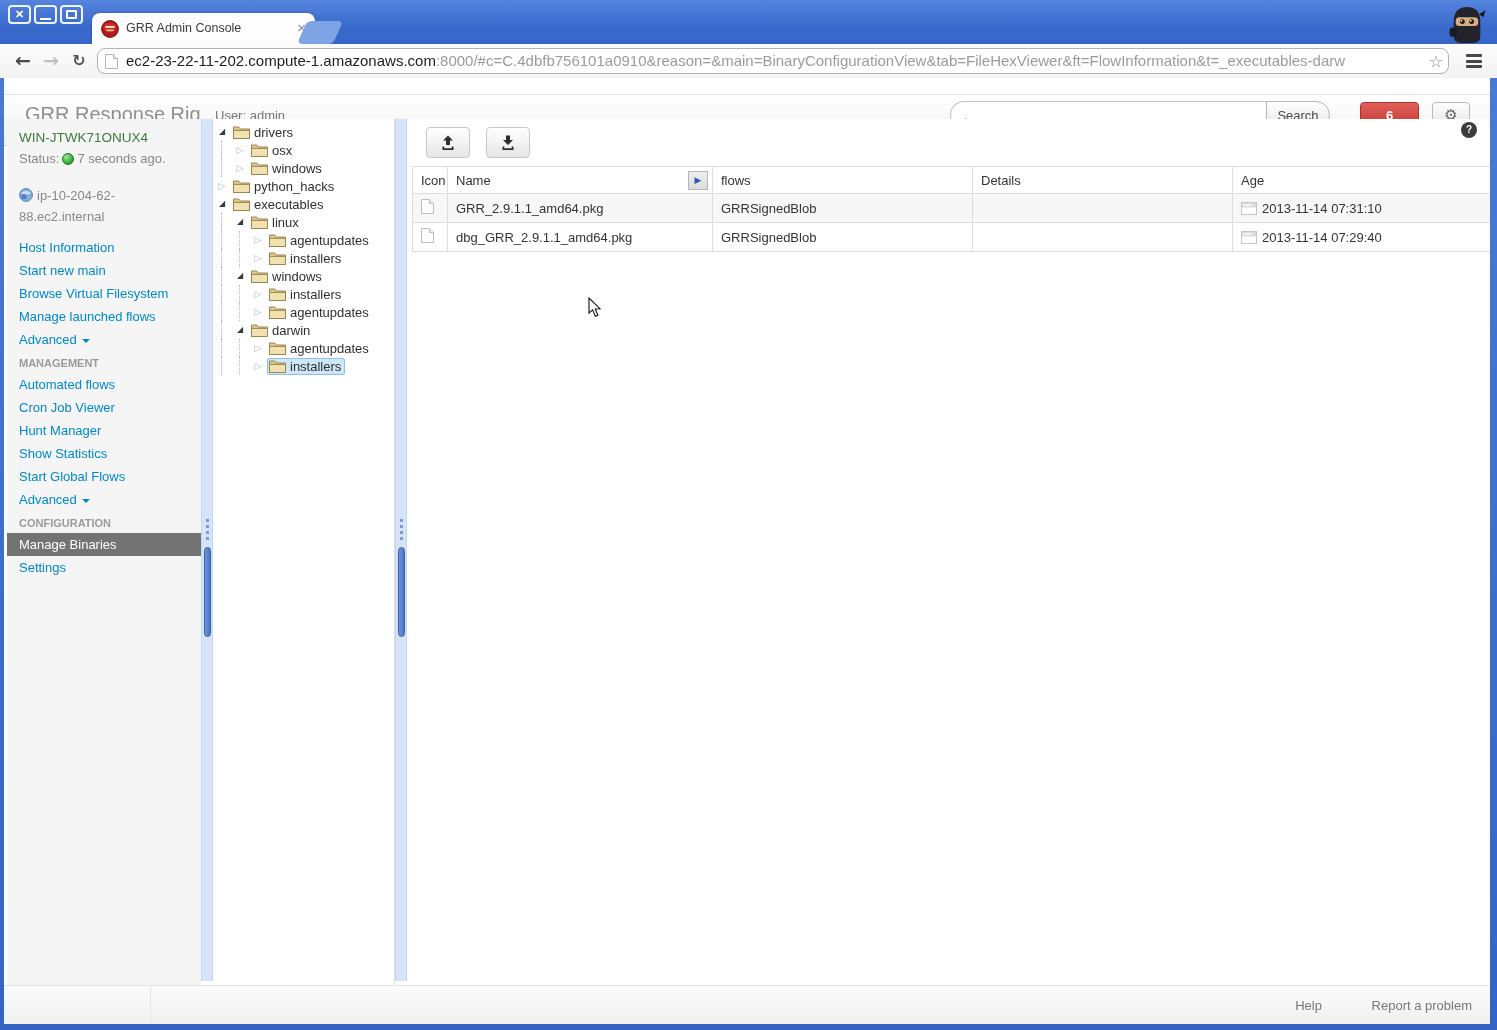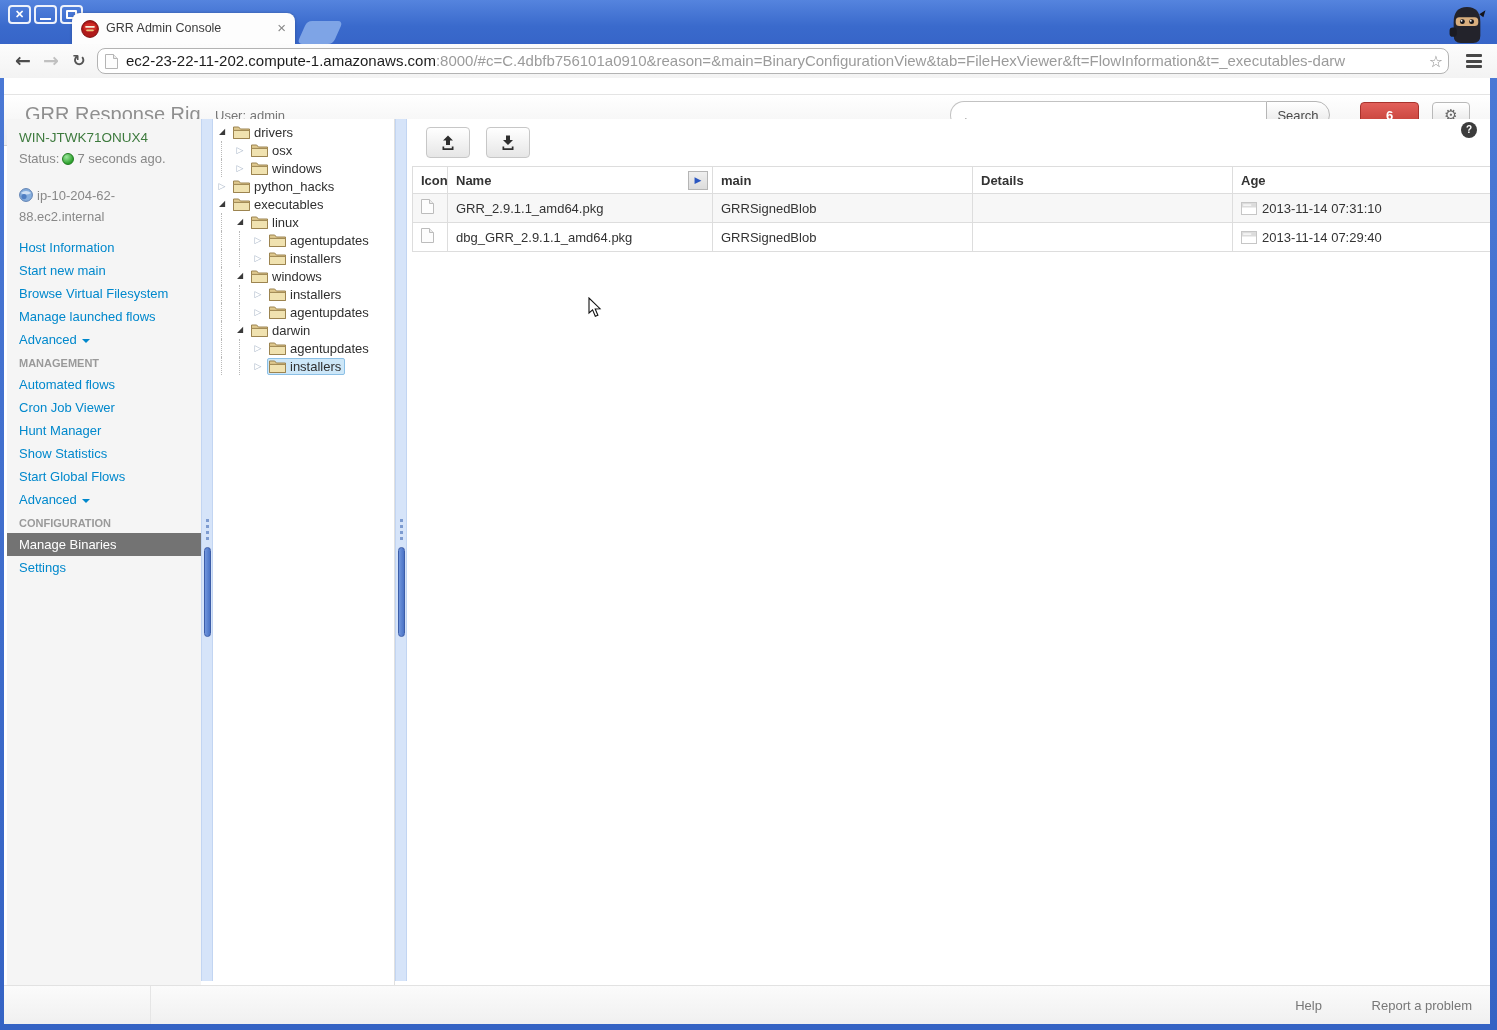--- a/index.html
+++ b/index.html
@@ -8,21 +8,21 @@
   .g { font-family:"DejaVu Sans", sans-serif; }
 
   
   #titlebar { position:absolute; left:0; top:0; width:1497px; height:44px;
     background:linear-gradient(#5584de 0%, #3a6acc 60%, #3765c8 100%); }
   .winbtn { position:absolute; top:5px; width:23px; height:19px; border:2px solid #eef2fb; border-radius:4px;
     color:#fff; text-align:center; line-height:15px; font-size:11px; font-weight:bold; cursor:default; }
   #btn-close { left:8px; } #btn-min { left:34px; } #btn-max { left:60px; }
   #btn-min span { position:absolute; left:4px; bottom:2px; width:11px; height:2px; background:#fff; }
   #btn-max span { position:absolute; left:4px; top:3px; width:11px; height:9px; border:2px solid #fff; border-radius:1px; }
-  #tab { position:absolute; left:72px; top:13px; width:223px; height:31px; background:#fdfdfd;
+  #tab { position:absolute; left:92px; top:13px; width:223px; height:31px; background:#fdfdfd;
     border-radius:8px 8px 0 0; box-shadow:0 0 3px rgba(0,0,0,.25); }
   #tab .title { position:absolute; left:34px; top:0; line-height:31px; font-size:12.5px; color:#3d3d3d; white-space:nowrap; }
   #tab .fav { position:absolute; left:9px; top:7px; }
   #tab .close { position:absolute; right:9px; top:0; line-height:29px; font-size:15px; color:#888; }
   #newtab { position:absolute; left:302px; top:21px; width:36px; height:23px; background:#7fa3e3; background:#7ea4e6;
     border-radius:5px; transform:skewX(-24deg); }
   #ninja { position:absolute; right:10px; top:3px; }
 
   
   #browserbar { position:absolute; left:0; top:44px; width:1497px; height:34px;
@@ -100,21 +100,21 @@
 
   
   #main { position:absolute; left:403px; top:41px; width:1083px; height:866px; background:#fff; }
   #maintoolbar { padding:8px 0 0 19px; }
   .toolbtn { display:inline-block; width:44px; height:31px; border:1px solid #c7c7c7; border-radius:4px;
     background:linear-gradient(#ffffff,#e6e6e6); margin-right:12px; text-align:center; padding-top:7px; }
   #helpbtn { position:absolute; right:13px; top:3px; width:16px; height:16px; border-radius:50%; background:#3c3c3c;
     color:#fff; font-size:10px; font-weight:bold; text-align:center; line-height:16px; }
   #bintable { position:absolute; left:5px; top:47px; width:1081px; border-collapse:collapse; table-layout:fixed; }
   #bintable th, #bintable td { border:1px solid #ddd; font-size:13px; color:#333; padding:5px 8px; height:27px; text-align:left; }
-  #bintable th { font-weight:bold; background:#fff; position:relative; }
+  #bintable th { font-weight:normal; background:#fff; position:relative; }
   #bintable tbody tr:nth-child(odd) { background:#f7f7f7; }
   #bintable tbody tr:nth-child(even) { background:#fff; }
   .col-icon { width:35px; } .col-name { width:265px; } .col-type { width:260px; } .col-details { width:260px; }
   #namefilter { position:absolute; right:4px; top:4px; width:20px; height:19px; background:linear-gradient(#efefef,#dcdcdc);
     border:1px solid #b5b5b5; text-align:center; line-height:17px; font-size:9px; color:#2a56c0; }
   td .agewrap { display:flex; align-items:center; gap:5px; }
   td.cicon { text-align:center; padding:3px 0; }
 
   
   #footer { position:absolute; left:0; bottom:0; width:100%; height:39px;
@@ -422,21 +422,21 @@
     </div>
     <div id="helpbtn">?</div>
 
     <table id="bintable">
       <thead>
         <tr>
           <th class="col-icon">Icon</th>
           <th class="col-name"><span>Name</span>
             <span id="namefilter" class="g">▶</span>
           </th>
-          <th class="col-type">main</th>
+          <th class="col-type">flows</th>
           <th class="col-details">Details</th>
           <th class="col-age">Age</th>
         </tr>
       </thead>
       <tbody id="binrows">
           <tr>
             <td class="cicon"><svg width="13" height="15" viewBox="0 0 13 15">
                 <path d="M0.5 0.5 h8 l4 4 v10 h-12 z" fill="#fdfdfd" stroke="#bcbcbc"></path>
                 <path d="M8.5 0.5 v4 h4" fill="#ececec" stroke="#bcbcbc"></path>
               </svg></td>

